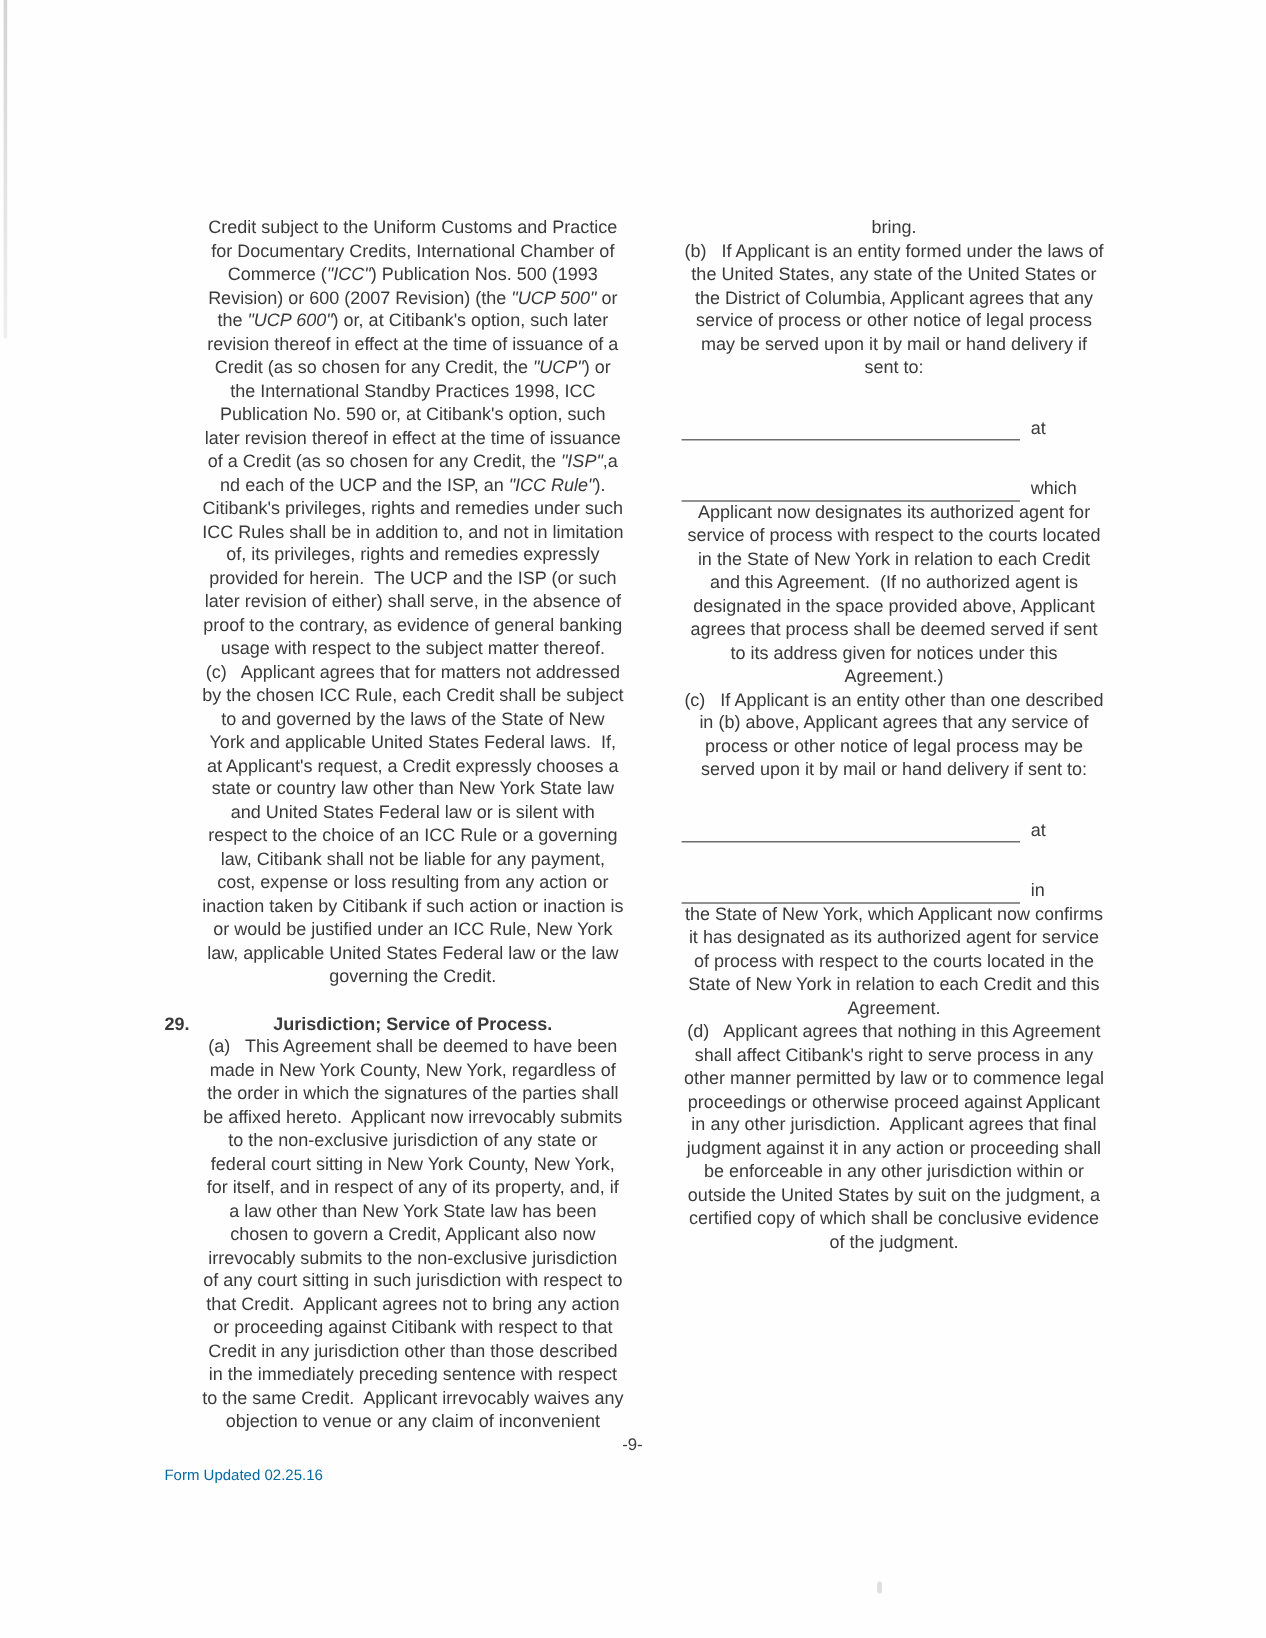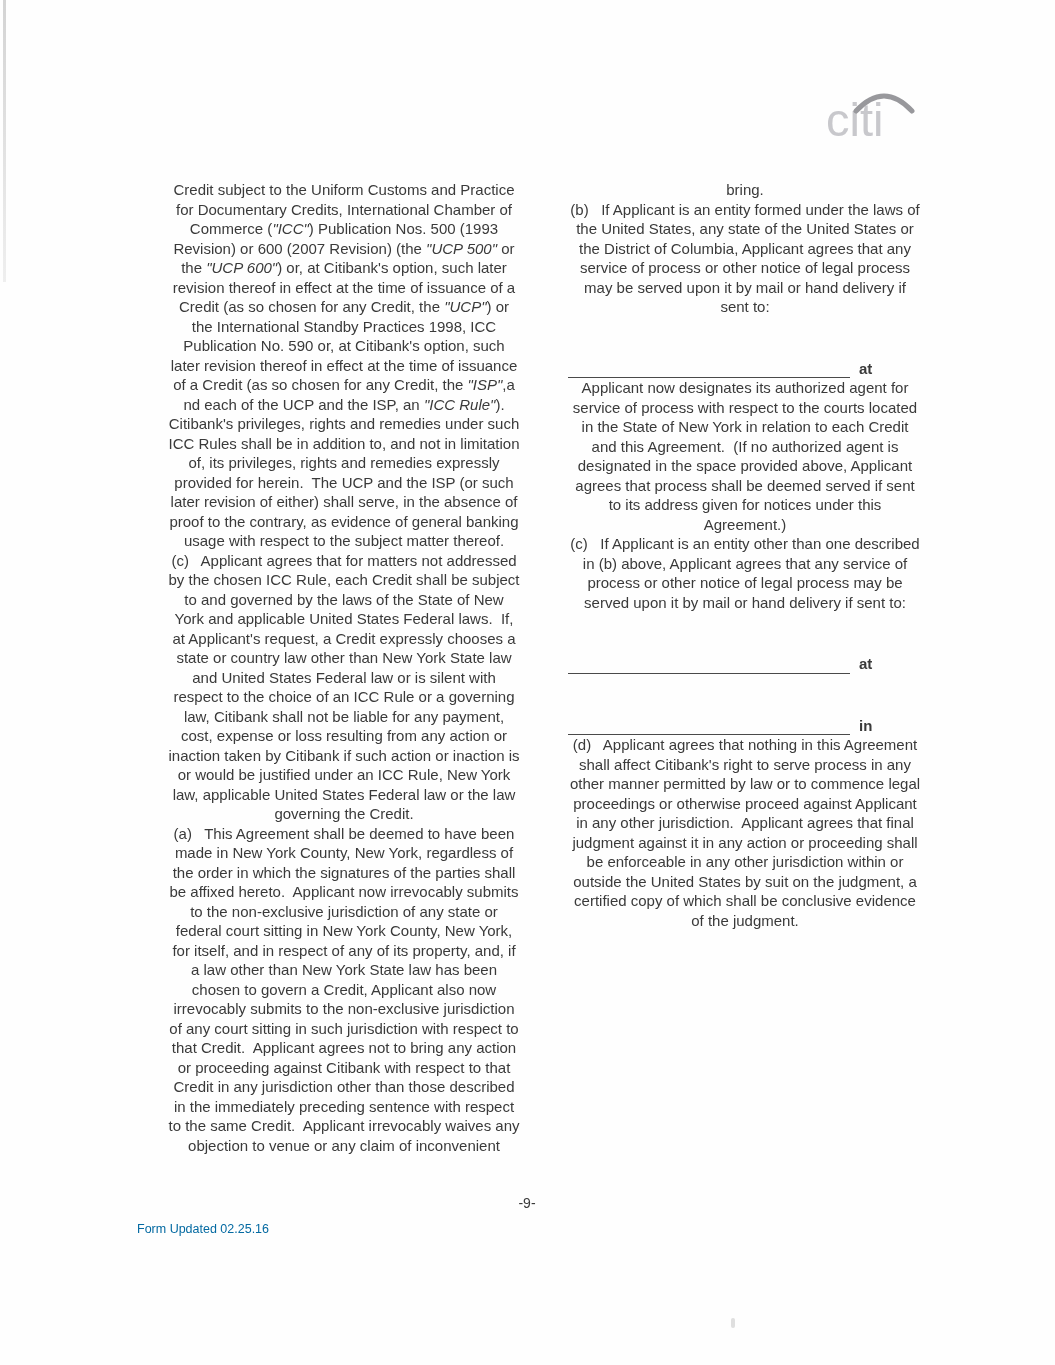--- a/index.html
+++ b/index.html
@@ -24,72 +24,70 @@
   .col{
     position:absolute;top:180px;font-size:15px;line-height:19.5px;
     text-align:center;color:#3a3a3a;
   }
   .col-left{left:168px;width:352px;}
   .col-right{left:568px;width:354px;}
   .para{white-space:pre-wrap;margin:0;}
   .it{font-style:italic;}
   .heading{position:relative;margin-top:20px;font-weight:bold;white-space:pre-wrap;}
   .hnum{position:absolute;left:-31px;top:0;}
-  .fill{margin-top:42px;display:flex;align-items:flex-end;font-weight:bold;}
+  .fill{margin-top:31px;display:flex;align-items:flex-end;}
   .blank{
     display:inline-block;width:282px;height:16px;
     border-bottom:1.5px solid #4a4a4a;margin-right:9px;
   }
   .page-number{
     position:absolute;left:527px;top:1195px;transform:translateX(-50%);
     font-size:14px;color:#3a3a3a;
   }
   .footer-note{
     position:absolute;left:137px;top:1222px;font-size:12.5px;color:#0369a1;
   }
 </style>
 </head>
 <body>
 
 <div class="page">
 
   <div class="edge-line"></div>
 
-  <div class="logo">
-    <span class="logo-arc" style="color: rgb(152, 152, 156);">
-      <svg width="62" height="26" viewBox="0 0 62 26">
-        <path d="M3 21 Q31 -9 59 21" fill="none" stroke="currentColor" stroke-width="5" stroke-linecap="round"></path>
-      </svg>
-    </span>
-    <div class="logo-text" style="color: rgb(200, 200, 204);">citi</div>
-  </div>
 
   <div class="col col-left">
       <div class="para"><span>Credit subject to the Uniform Customs and Practice for Documentary Credits, International Chamber of Commerce (</span><span class="it">"ICC"</span><span>) Publication Nos. 500 (1993 Revision) or 600 (2007 Revision) (the </span><span class="it">"UCP 500"</span><span> or the </span><span class="it">"UCP 600"</span><span>) or, at Citibank's option, such later revision thereof in effect at the time of issuance of a Credit (as so chosen for any Credit, the </span><span class="it">"UCP"</span><span>) or the International Standby Practices 1998, ICC Publication No. 590 or, at Citibank's option, such later revision thereof in effect at the time of issuance of a Credit (as so chosen for any Credit, the </span><span class="it">"ISP"</span><span>,a nd each of the UCP and the ISP, an </span><span class="it">"ICC Rule"</span><span>).  Citibank's privileges, rights and remedies under such ICC Rules shall be in addition to, and not in limitation of, its privileges, rights and remedies expressly provided for herein.  The UCP and the ISP (or such later revision of either) shall serve, in the absence of proof to the contrary, as evidence of general banking usage with respect to the subject matter thereof.</span></div>
       <div class="para"><span>(c)   Applicant agrees that for matters not addressed by the chosen ICC Rule, each Credit shall be subject to and governed by the laws of the State of New York and applicable United States Federal laws.  If, at Applicant's request, a Credit expressly chooses a state or country law other than New York State law and United States Federal law or is silent with respect to the choice of an ICC Rule or a governing law, Citibank shall not be liable for any payment, cost, expense or loss resulting from any action or inaction taken by Citibank if such action or inaction is or would be justified under an ICC Rule, New York law, applicable United States Federal law or the law governing the Credit.</span></div>
+      <div class="heading"><span class="hnum">29.</span><span>Jurisdiction; Service of Process.</span></div>
       <div class="para"><span>(a)   This Agreement shall be deemed to have been made in New York County, New York, regardless of the order in which the signatures of the parties shall be affixed hereto.  Applicant now irrevocably submits to the non-exclusive jurisdiction of any state or federal court sitting in New York County, New York, for itself, and in respect of any of its property, and, if a law other than New York State law has been chosen to govern a Credit, Applicant also now irrevocably submits to the non-exclusive jurisdiction of any court sitting in such jurisdiction with respect to that Credit.  Applicant agrees not to bring any action or proceeding against Citibank with respect to that Credit in any jurisdiction other than those described in the immediately preceding sentence with respect to the same Credit.  Applicant irrevocably waives any objection to venue or any claim of inconvenient</span></div>
     </div>
 
   <div class="col col-right">
       <div class="para"><span>bring.</span></div>
       <div class="para"><span>(b)   If Applicant is an entity formed under the laws of the United States, any state of the United States or the District of Columbia, Applicant agrees that any service of process or other notice of legal process may be served upon it by mail or hand delivery if sent to:</span></div>
       <div class="fill">
         <span class="blank"></span>
         <span>at</span>
+      </div>
+      <div class="fill">
+        <span class="blank"></span>
+        <span>which</span>
       </div>
       <div class="para"><span>Applicant now designates its authorized agent for service of process with respect to the courts located in the State of New York in relation to each Credit and this Agreement.  (If no authorized agent is designated in the space provided above, Applicant agrees that process shall be deemed served if sent to its address given for notices under this Agreement.)</span></div>
       <div class="para"><span>(c)   If Applicant is an entity other than one described in (b) above, Applicant agrees that any service of process or other notice of legal process may be served upon it by mail or hand delivery if sent to:</span></div>
       <div class="fill">
         <span class="blank"></span>
         <span>at</span>
       </div>
       <div class="fill">
         <span class="blank"></span>
         <span>in</span>
       </div>
+      <div class="para"><span>the State of New York, which Applicant now confirms it has designated as its authorized agent for service of process with respect to the courts located in the State of New York in relation to each Credit and this Agreement.</span></div>
       <div class="para"><span>(d)   Applicant agrees that nothing in this Agreement shall affect Citibank's right to serve process in any other manner permitted by law or to commence legal proceedings or otherwise proceed against Applicant in any other jurisdiction.  Applicant agrees that final judgment against it in any action or proceeding shall be enforceable in any other jurisdiction within or outside the United States by suit on the judgment, a certified copy of which shall be conclusive evidence of the judgment.</span></div>
     </div>
 
   <div class="page-number">-9-</div>
 
   <div class="footer-note">Form Updated 02.25.16</div>
 
   <div class="speck"></div>
 
 </div>

